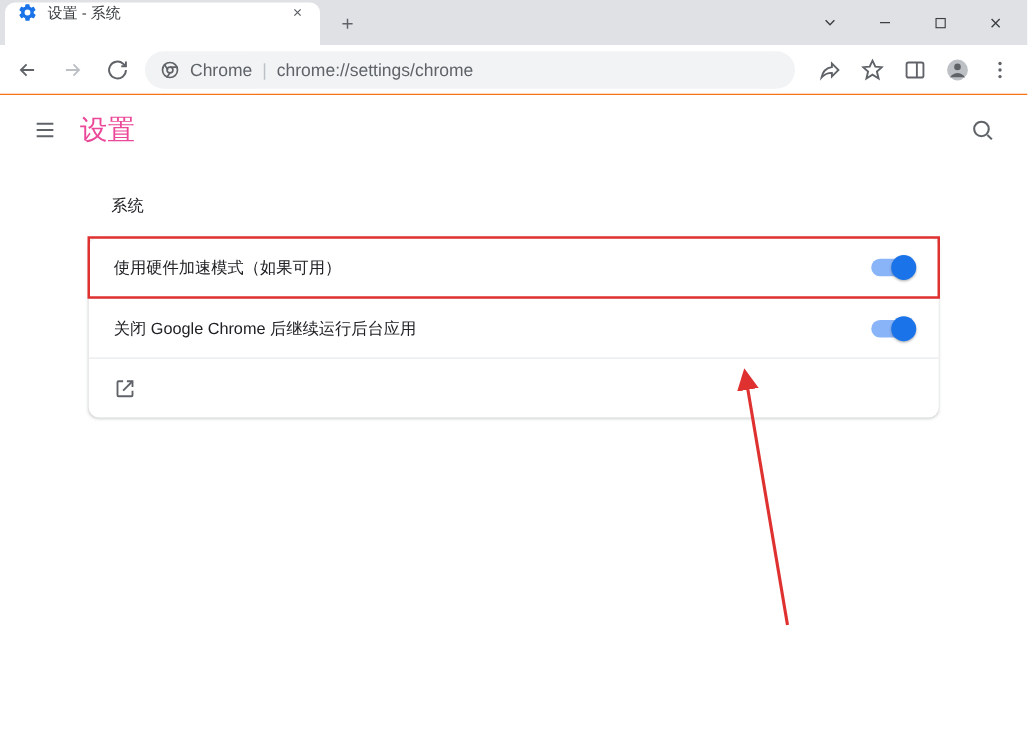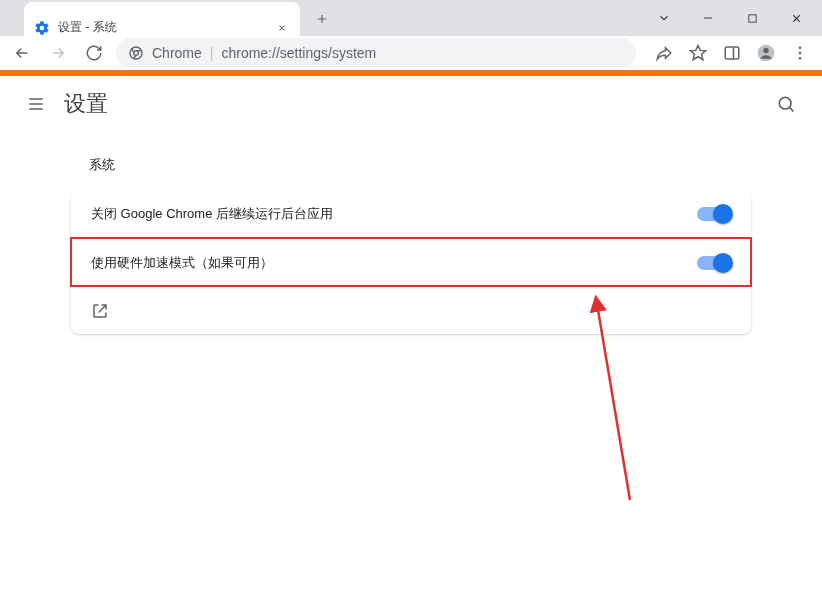--- a/index.html
+++ b/index.html
@@ -17,27 +17,27 @@
   
   .tabstrip {
     height: 36px;
     background: #dfe1e5;
     display: flex;
     align-items: flex-end;
     position: relative;
   }
   .tab {
     height: 34px;
-    width: 276px;
+    width: 252px;
     background: #fff;
     border-top-left-radius: 8px;
     border-top-right-radius: 8px;
-    margin-left: 24px;
+    margin-left: 4px;
     display: flex;
-    align-items: flex-end;
+    align-items: flex-start;
     padding: 0 10px;
     font-size: 12px;
     color: #3c4043;
     position: relative;
   }
   .tab .favicon {
     width: 16px; height: 16px; display:flex; align-items:center; justify-content:center;
     color:#1a73e8;
   }
   .tab .title { margin-left:8px; flex:1; white-space:nowrap; overflow:hidden; text-overflow:ellipsis;}
@@ -57,21 +57,21 @@
   .win-controls span,
   .win-controls .wc {
     width:44px; height:30px; display:flex;align-items:center;justify-content:center;
     color:#3c4043;
   }
 
   
   .toolbar {
     height: 40px;
     background:#fff;
-    border-bottom:6px solid #f97316;
+    border-bottom:1px solid #f97316;
     display:flex;
     align-items:center;
     padding:0 6px;
     gap:4px;
   }
   .tb-btn {
     width:32px;height:32px;border-radius:50%;
     display:flex;align-items:center;justify-content:center;
     color:#5f6368;
   }
@@ -103,21 +103,21 @@
     color:#202124;
   }
   .menu-btn {
     width:40px;height:40px;border-radius:50%;
     display:flex;align-items:center;justify-content:center;
     color:#5f6368;
   }
   .settings-title {
     font-size:22px;
     margin-left:8px;
-    color:#404040;
+    color:#ec4899;
   }
   .search-btn {
     margin-left:auto;
     width:40px;height:40px;border-radius:50%;
     display:flex;align-items:center;justify-content:center;
     color:#5f6368;
   }
 
   
   .content {
@@ -247,21 +247,21 @@
   <div class="omnibox">
     <span class="site-icon">
       <svg width="16" height="16" viewBox="0 0 24 24" fill="none" stroke="currentColor" stroke-width="2">
           <circle cx="12" cy="12" r="9"></circle>
           <circle cx="12" cy="12" r="3.5"></circle>
           <path d="M12 8.5h9M5 5l4.5 7M12 15.5 8 21"></path>
         </svg>
     </span>
     <span class="label">Chrome</span>
     <span class="sep">|</span>
-    <span class="url">chrome://settings/system</span>
+    <span class="url">chrome://settings/chrome</span>
   </div>
 
   <div class="toolbar-right">
     <div class="tb-btn">
       <svg width="18" height="18" viewBox="0 0 24 24" fill="none" stroke="currentColor" stroke-width="2">
           <path d="M14 9V5l7 7-7 7v-4c-5 0-8 1.5-11 5 1-5 3-10 11-11Z"></path>
         </svg>
     </div>
     <div class="tb-btn">
       <svg width="18" height="18" viewBox="0 0 24 24" fill="none" stroke="currentColor" stroke-width="2">
@@ -304,27 +304,27 @@
         <path d="m21 21-4.3-4.3"></path>
       </svg>
   </div>
 </div>
 
 <div class="content">
   <div class="section-title">系统</div>
 
   <div class="card">
 
+    <div class="row highlight">
+      <div class="label">使用硬件加速模式（如果可用）</div>
+      <div class="toggle"></div>
+    </div>
+
     <div class="row">
       <div class="label">关闭 Google Chrome 后继续运行后台应用</div>
-      <div class="toggle"></div>
-    </div>
-
-    <div class="row highlight">
-      <div class="label">使用硬件加速模式（如果可用）</div>
       <div class="toggle"></div>
     </div>
 
     <div class="row">
       <span class="launch-icon">
         <svg width="18" height="18" viewBox="0 0 24 24" fill="none" stroke="currentColor" stroke-width="2">
             <path d="M14 4h6v6"></path>
             <path d="M20 4 10 14"></path>
             <path d="M20 14v5a1 1 0 0 1-1 1H5a1 1 0 0 1-1-1V5a1 1 0 0 1 1-1h5"></path>
           </svg>

